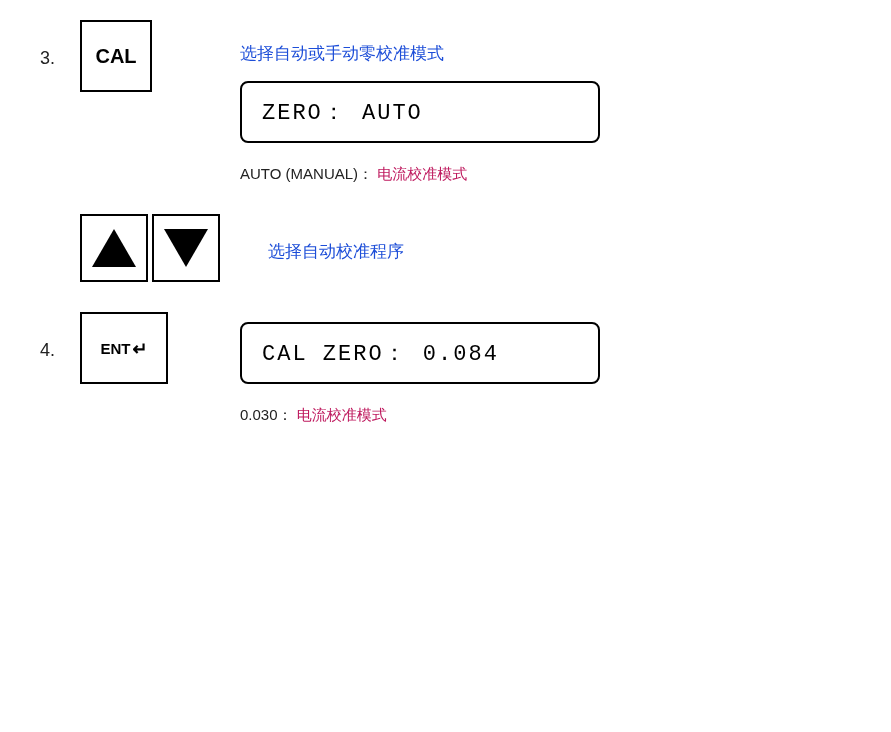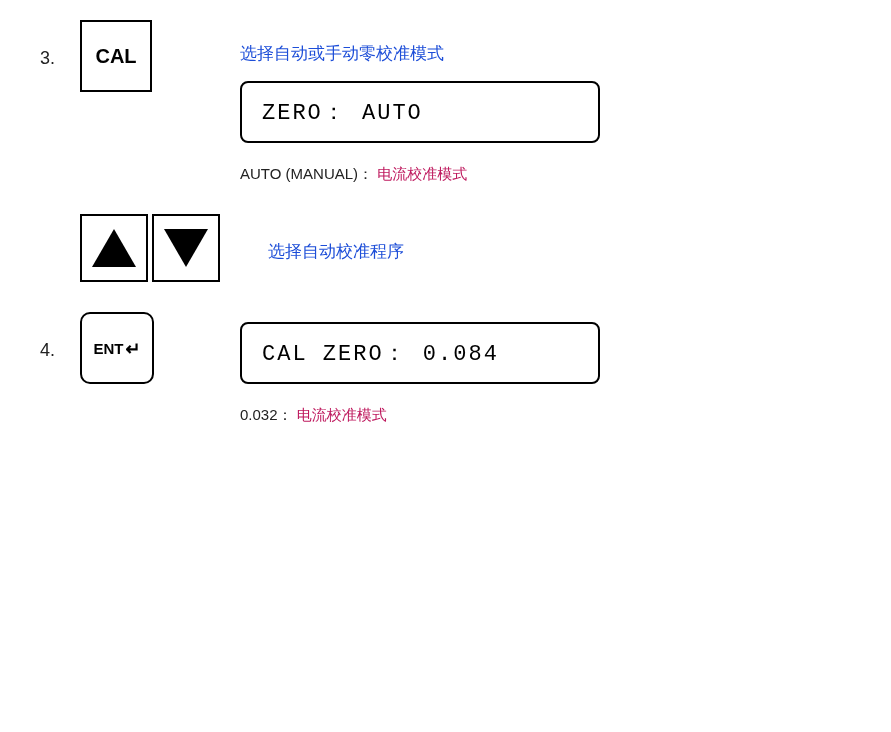--- a/index.html
+++ b/index.html
@@ -47,26 +47,25 @@
       height: 72px;
       font-size: 20px;
     }
 
     .btn-arrow {
       width: 68px;
       height: 68px;
     }
 
     .btn-ent {
-      width: 74px;
+      width: 88px;
       height: 72px;
       font-size: 13px;
       text-align: center;
       flex-direction: column;
-      border-radius: 10px;
     }
 
     .ent-inner {
       display: flex;
       align-items: center;
       justify-content: center;
       gap: 2px;
     }
 
     .content-area {
@@ -184,17 +183,17 @@
     <div class="btn-box btn-ent">
       <div class="ent-inner">
         <span class="ent-label">ENT</span>
         <span class="ent-arrow">↵</span>
       </div>
     </div>
   </div>
   <div class="content-area">
     <div class="display-box">CAL ZERO： 0.084</div>
     <div class="sub-text">
-      <span>0.032：</span>
+      <span>0.030：</span>
       <span class="colored">电流校准模式</span>
     </div>
   </div>
 </div>
 
 </body></html>

